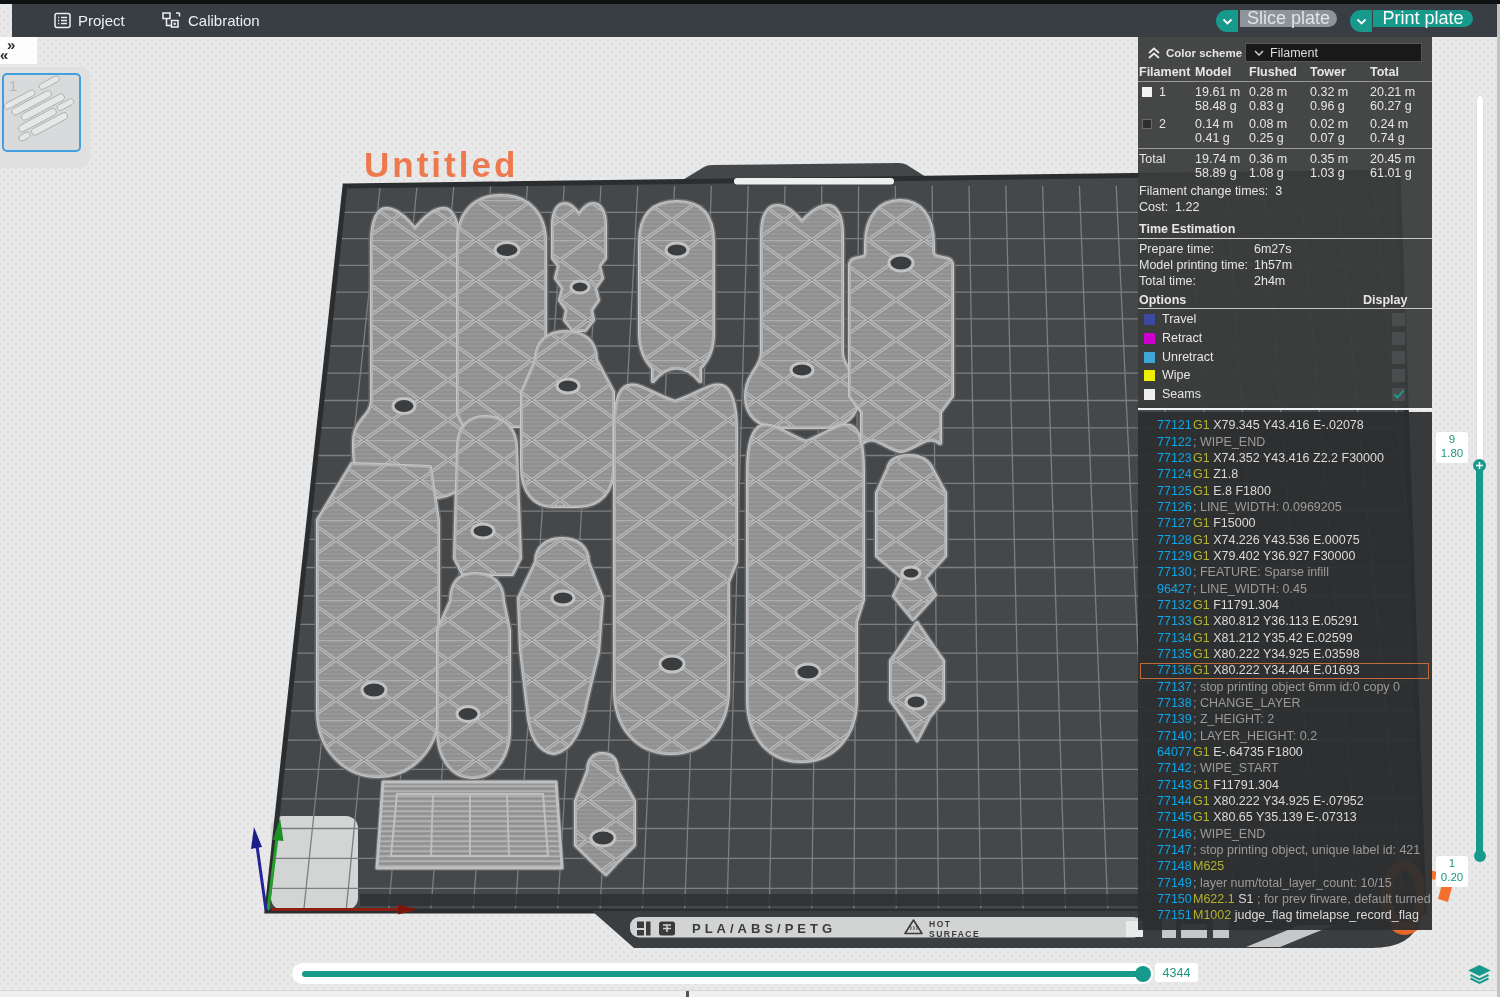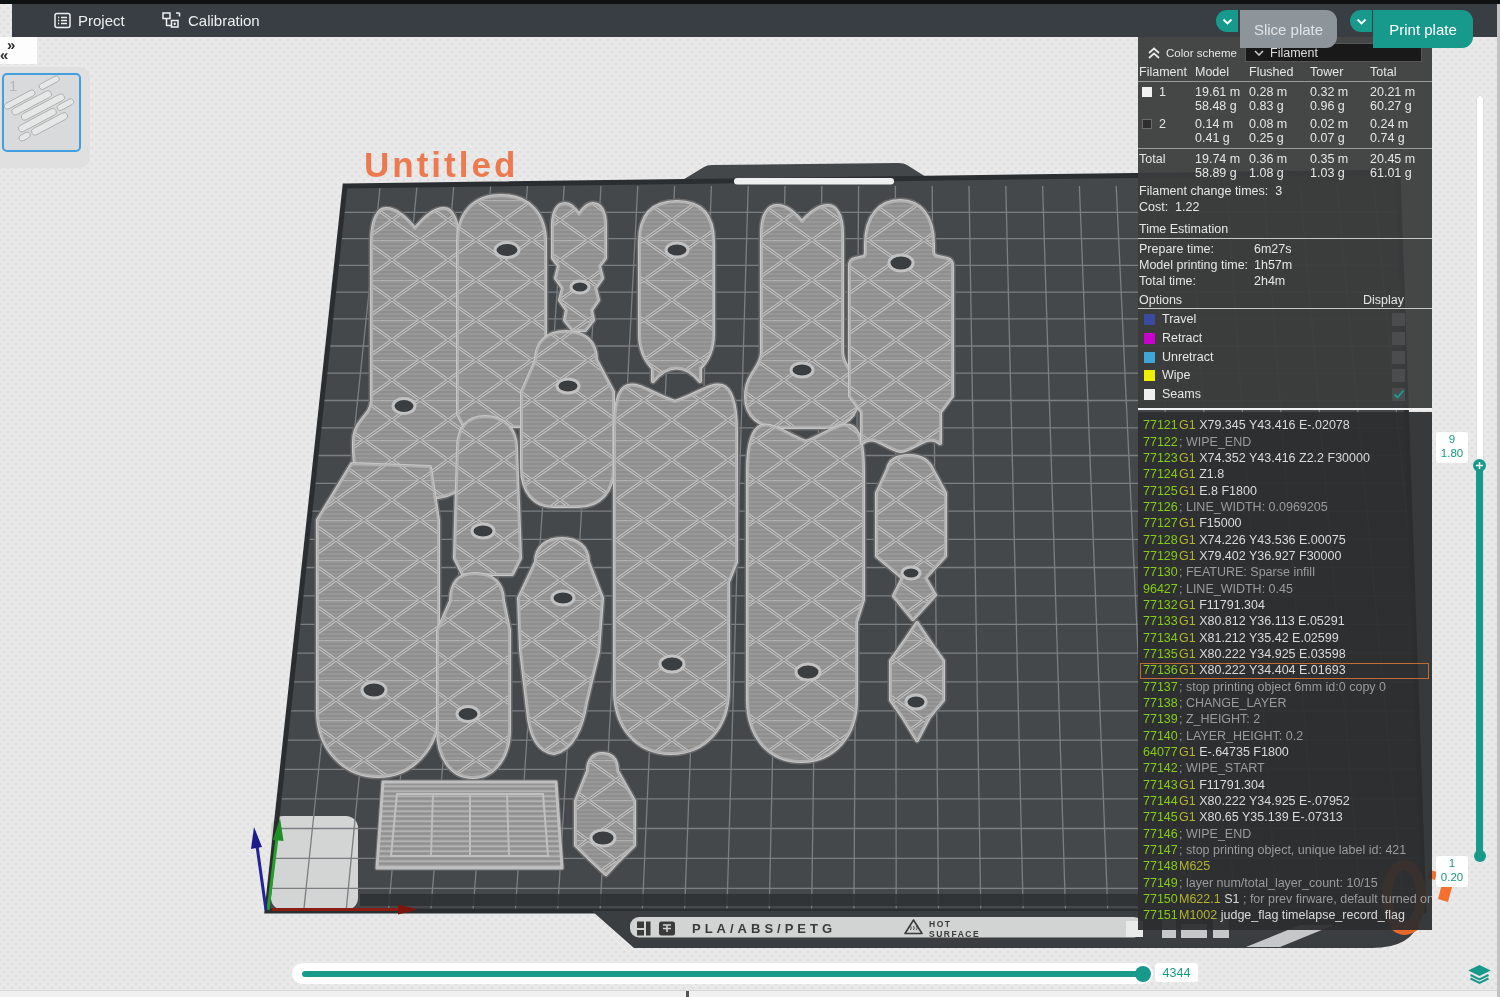--- a/index.html
+++ b/index.html
@@ -5,31 +5,31 @@
 html,body{width:1500px;height:997px;overflow:hidden;font-family:"Liberation Sans",sans-serif}
 body{background:#e9e9e9;position:relative}
 .dots{position:absolute;inset:0;background-image:radial-gradient(#dfdfdf 1.2px,transparent 1.7px),radial-gradient(#dfdfdf 1.2px,transparent 1.7px);background-size:8px 8px;background-position:0 0,4px 4px;z-index:0}
 .abs{position:absolute}
 
 #topblack{position:absolute;left:0;top:0;width:1500px;height:4px;background:#0e1112;z-index:30}
 #topbar{position:absolute;left:12px;top:4px;width:1500px;height:33px;background:#383e43;z-index:30;color:#edf0f1;font-size:15px}
 .tab{position:absolute;top:0;height:33px;display:flex;align-items:center;gap:7px}
 
 .pillchev{position:absolute;top:6px;height:22px;width:22px;background:#17998b;border-radius:11px 0 0 11px;display:flex;align-items:center;justify-content:center}
-.pilllab{position:absolute;top:6px;height:38px;border-radius:0 11px 11px 0;display:flex;align-items:center;justify-content:center;font-size:15px}
+.pilllab{position:absolute;top:6px;height:17px;border-radius:0 11px 11px 0;display:flex;align-items:center;justify-content:center;font-size:18px}
 
 #ipanel{position:absolute;left:1138px;top:37px;width:294px;height:373px;background:rgba(58,59,60,0.94);z-index:20;border-bottom:2px solid #f2f2f2;color:#e6e6e6;font-size:12.5px}
 #gpanel{position:absolute;left:1138px;top:412px;width:294px;height:518px;background:rgba(45,46,47,0.94);z-index:20;overflow:hidden}
 .gl{height:16.35px;display:flex;align-items:center;font-size:12.5px;white-space:pre}
-.gn{color:#84cc16;width:36px;margin-left:5px;flex:none}
+.gn{color:#0ea5e9;width:36px;margin-left:19px;flex:none}
 .gk{color:#b3b32f}
 .gp{color:#dadada}
 .gc{color:#9b9b9b}
 .hl{position:absolute;left:2px;top:250.7px;width:289px;height:16.4px;border:1px solid #c06c38;z-index:5}
-.b{font-weight:normal}
+.b{font-weight:bold}
 .lbl{position:absolute;white-space:nowrap}
 
 .tooltip{position:absolute;background:#fff;border-radius:3px;color:#18997f;text-align:center;font-size:11.5px;line-height:13.5px;z-index:25;padding:1px 0}
 </style></head>
 <body>
 <div class="dots"></div>
 <svg width="1500" height="997" viewBox="0 0 1500 997" style="position:absolute;left:0;top:0">
 <defs>
 <pattern id="hx" width="56" height="40" patternUnits="userSpaceOnUse">
 <rect width="56" height="40" fill="#8f8f8f"></rect>

